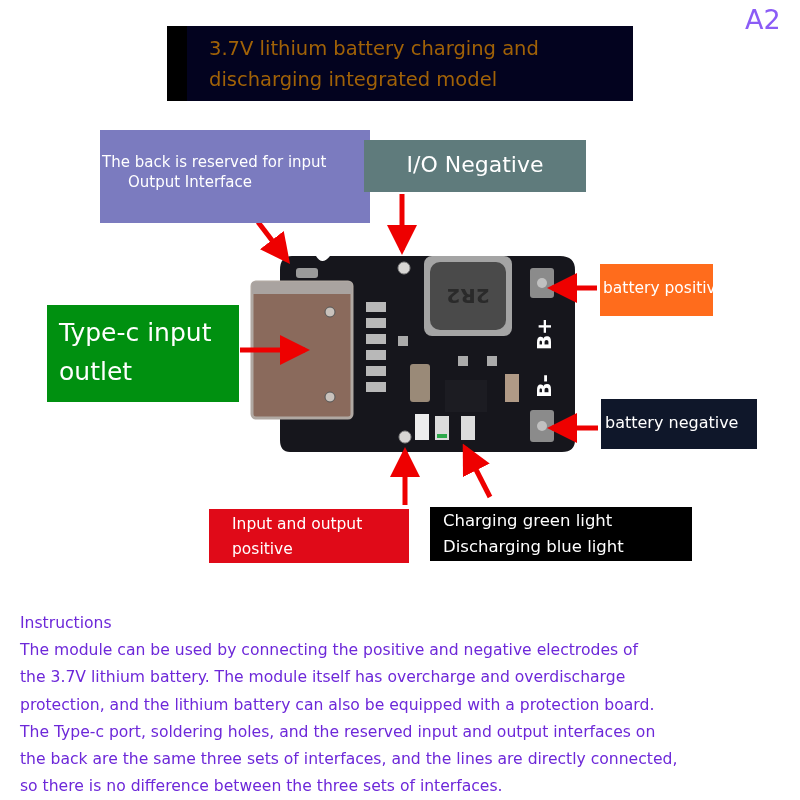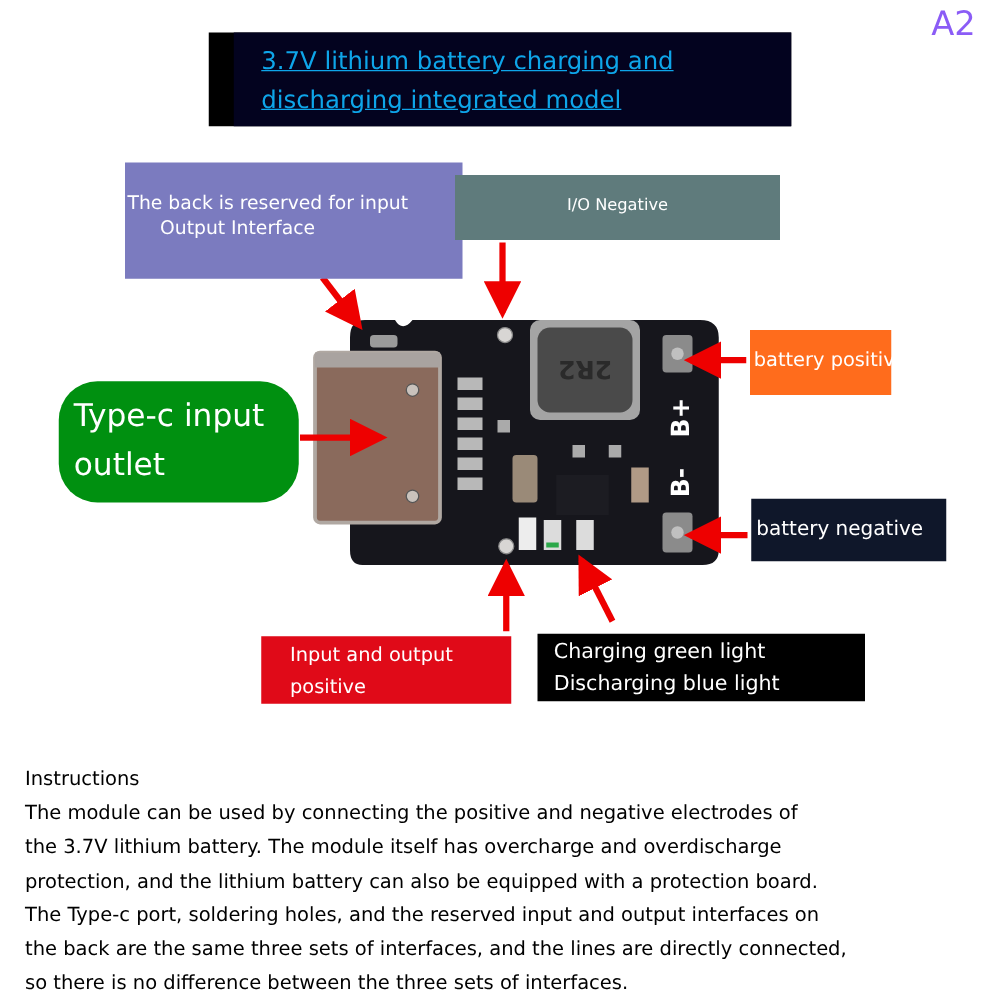--- a/index.html
+++ b/index.html
@@ -4,34 +4,34 @@
 <style>
   html, body { margin:0; padding:0; background:#ffffff; }
   body { width:800px; height:800px; position:relative; overflow:hidden;
          font-family:"DejaVu Sans", "Liberation Sans", sans-serif; }
   .abs { position:absolute; }
 
   .corner-tag { left:745px; top:4px; color:#8b5cf6; font-size:27px; }
 
   .title-box { left:167px; top:26px; width:466px; height:75px; background:#000000; }
   .title-inner { position:absolute; left:20px; top:0; right:0; bottom:0; background:#03031f; }
-  .title-text { position:absolute; left:42px; top:7px; color:#0ea5e9; font-size:19.5px; line-height:31px;text-decoration:underline; }
+  .title-text { position:absolute; left:42px; top:7px; color:#a16207; font-size:19.5px; line-height:31px; }
 
   .callout { color:#ffffff; box-sizing:border-box; }
   .c-back { left:100px; top:130px; width:270px; height:93px; background:#7b7bbf; font-size:15px; line-height:20px; padding-top:22px; }
   .c-back .l1 { display:block; padding-left:2px; white-space:nowrap; }
   .c-back .l2 { display:block; padding-left:28px; white-space:nowrap; }
-  .c-ioneg { left:364px; top:140px; width:260px; height:52px; background:#5f7b7c; font-size:13px; text-align:center; line-height:50px; }
-  .c-typec { left:47px; top:305px; width:192px; height:97px; background:#009010; font-size:25px; line-height:39px; padding:8px 0 0 12px;border-radius:31px; }
+  .c-ioneg { left:364px; top:140px; width:222px; height:52px; background:#5f7b7c; font-size:22px; text-align:center; line-height:50px; }
+  .c-typec { left:47px; top:305px; width:192px; height:97px; background:#009010; font-size:25px; line-height:39px; padding:8px 0 0 12px; }
   .c-batpos { left:600px; top:264px; width:113px; height:52px; background:#ff6c1c; font-size:15.5px; line-height:48px; padding-left:3px; white-space:nowrap; }
   .c-batneg { left:601px; top:399px; width:156px; height:50px; background:#0f172a; font-size:16px; line-height:48px; padding-left:4px; white-space:nowrap; }
   .c-iopos { left:209px; top:509px; width:200px; height:54px; background:#e00a18; font-size:15.5px; line-height:25px; padding:3px 0 0 23px; }
   .c-led { left:430px; top:507px; width:262px; height:54px; background:#000000; font-size:16.5px; line-height:26px; padding:1px 0 0 13px; }
 
-  .instructions { left:20px; top:610px; width:775px; color:#000000; font-size:15.6px; line-height:27.2px; }
+  .instructions { left:20px; top:610px; width:775px; color:#6d28d9; font-size:15.6px; line-height:27.2px; }
   .instructions div { white-space:nowrap; }
 
   svg.board { position:absolute; left:0; top:0; width:800px; height:800px; }
 </style>
 </head>
 <body>
 
 <div class="abs corner-tag">A2</div>
 
 <div class="abs title-box">

